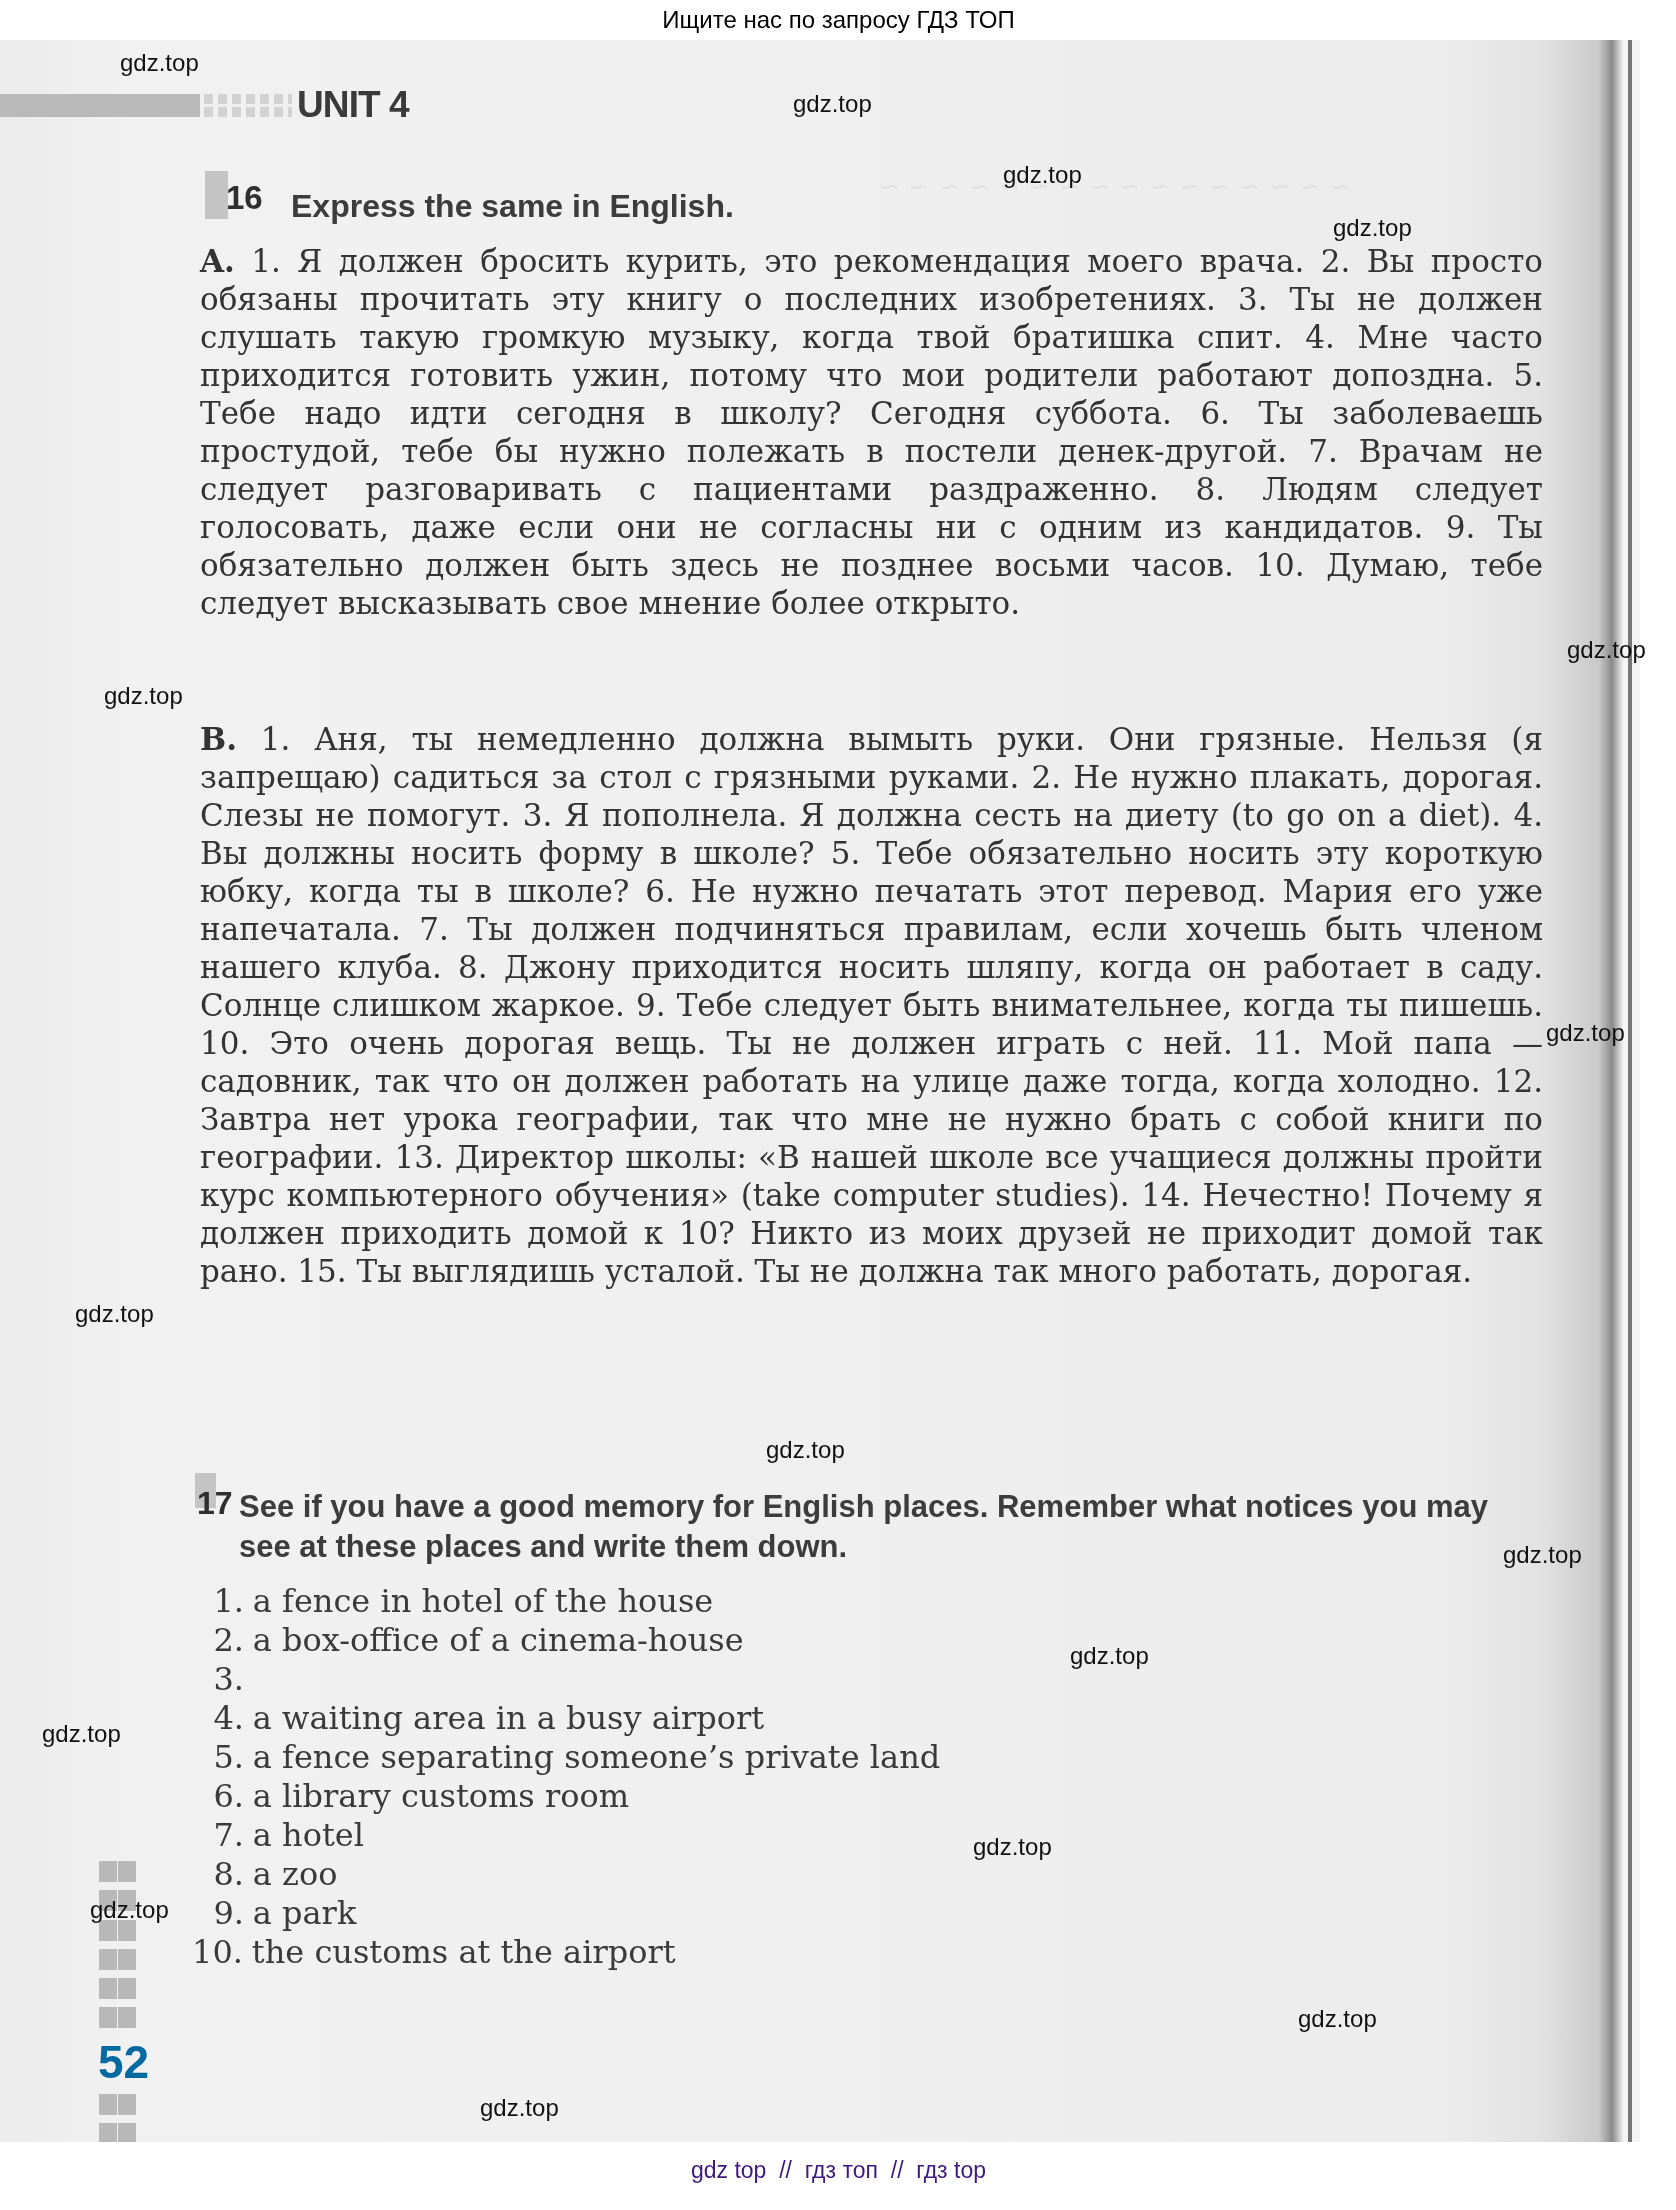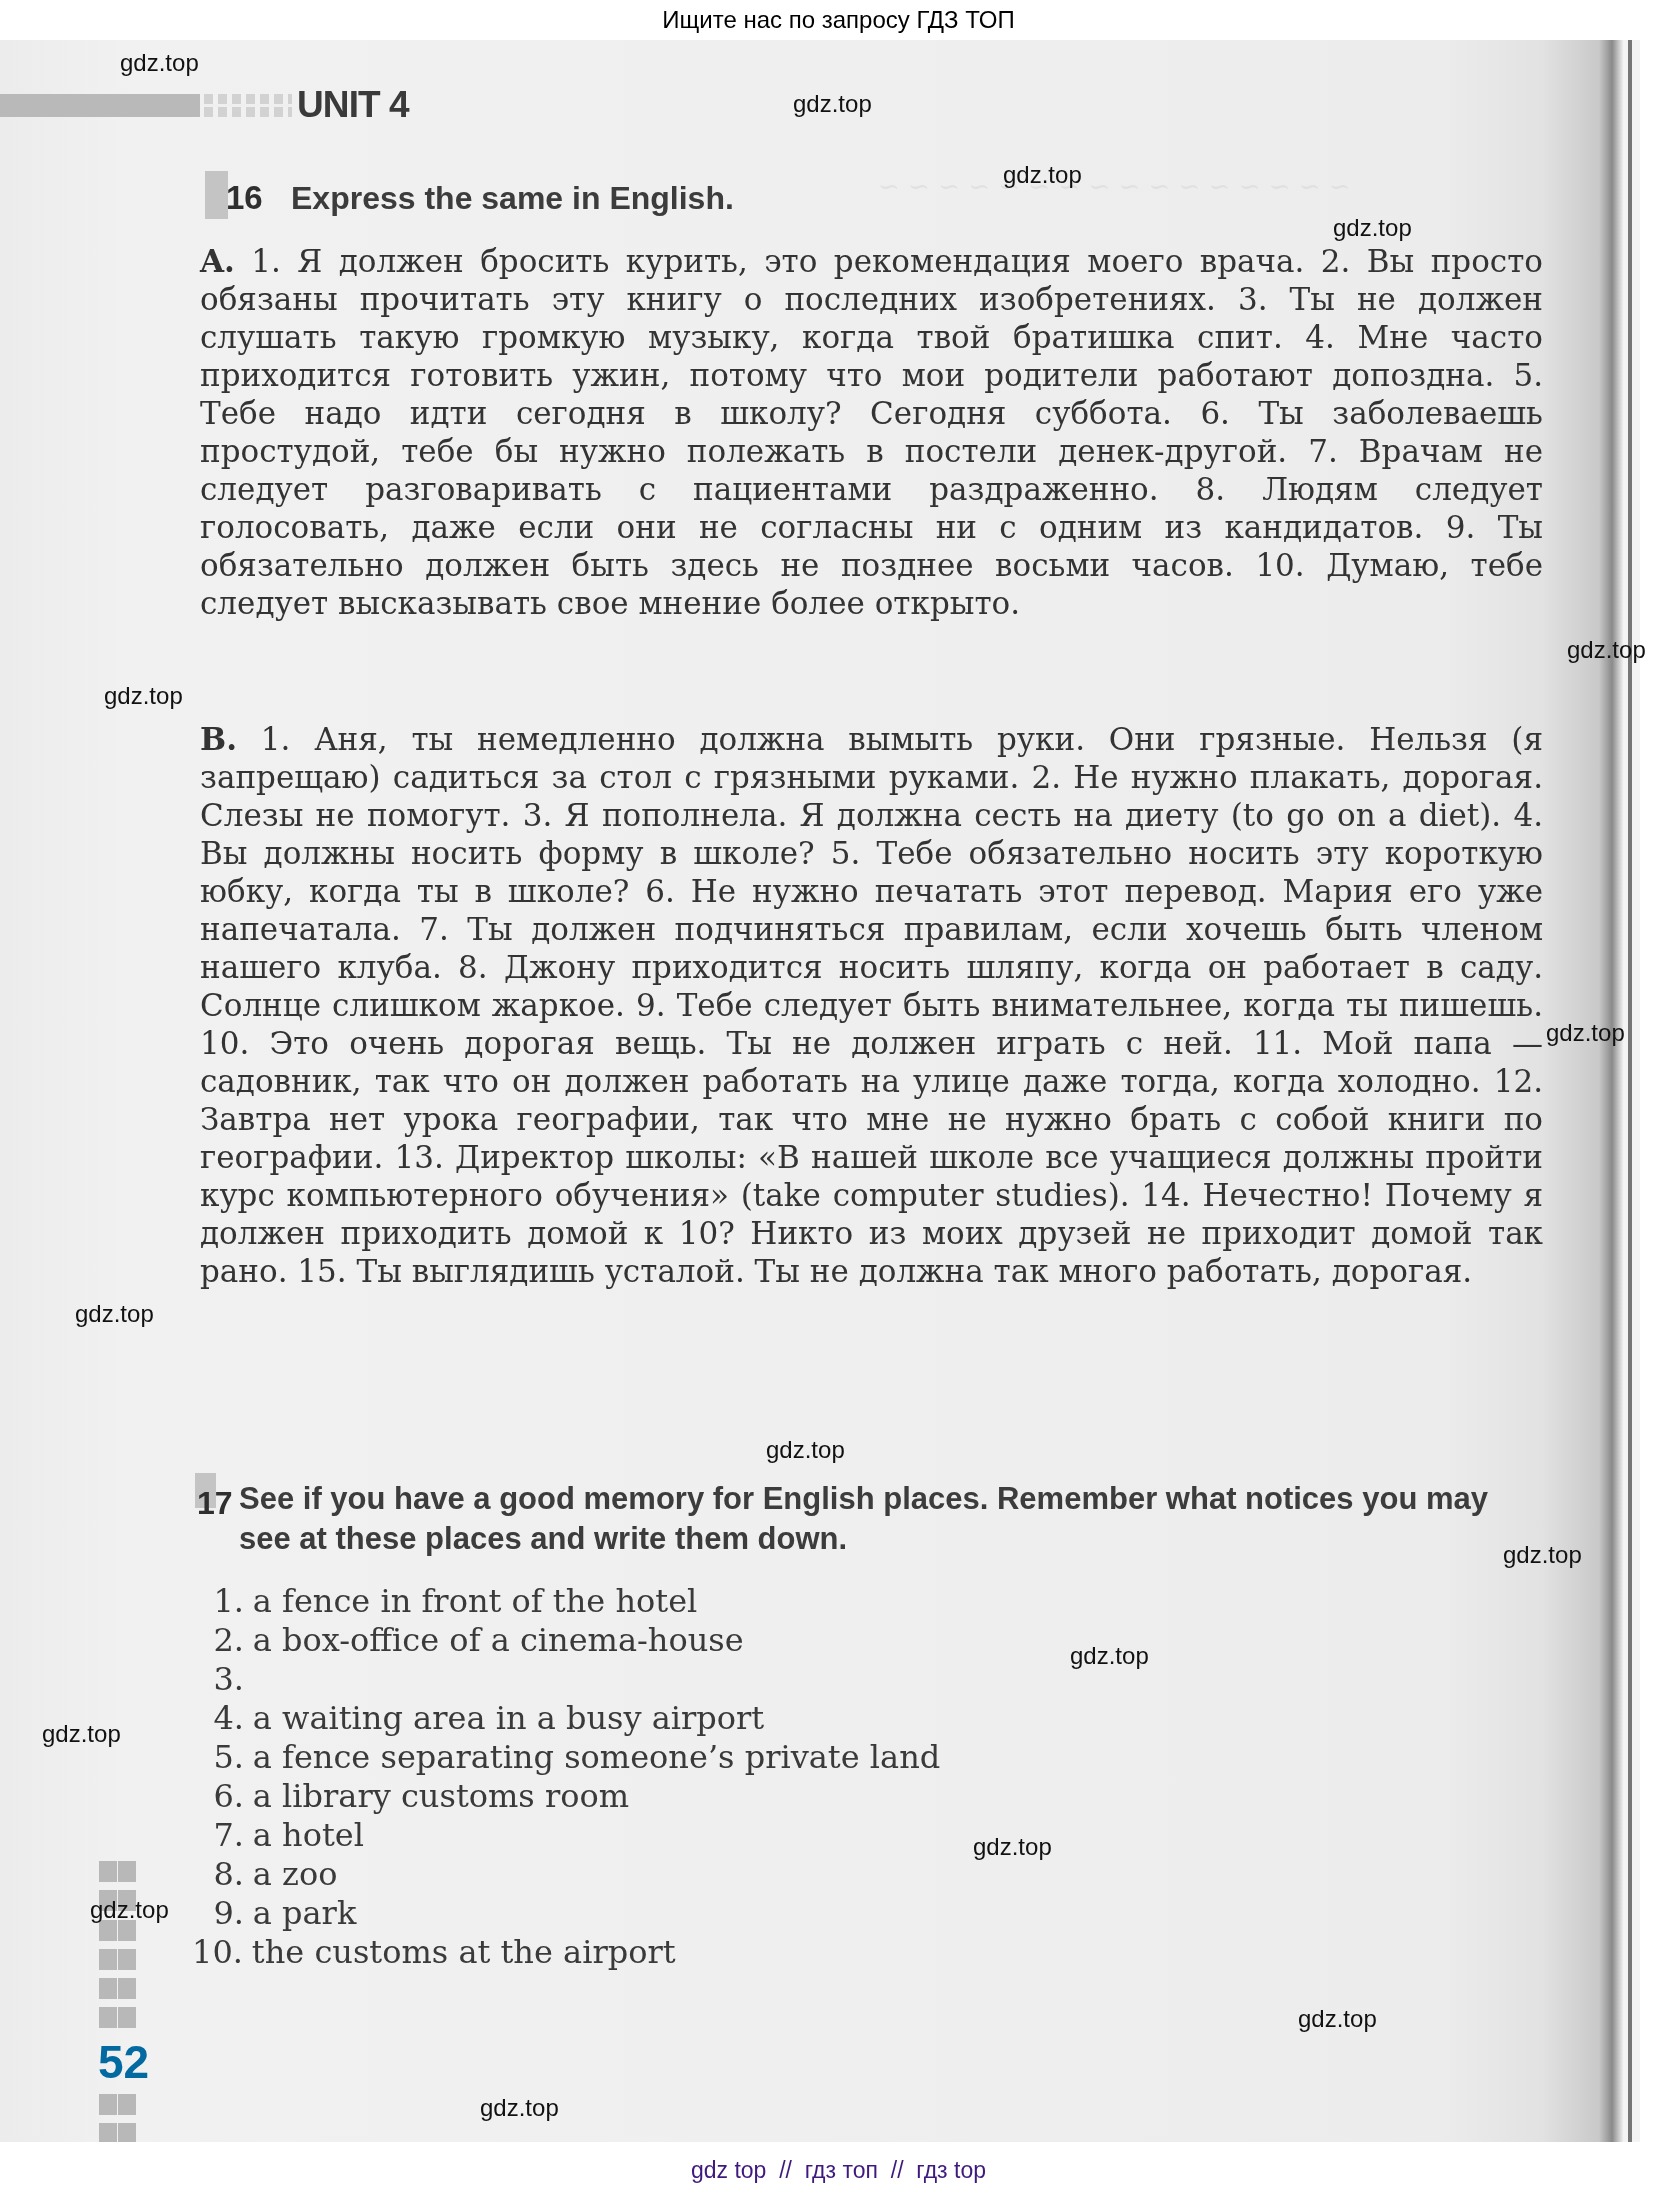--- a/index.html
+++ b/index.html
@@ -11,21 +11,21 @@
   .page-edge { position:absolute; top:40px; left:1628px; width:3.5px; height:2102px; background:#777; }
   .bottom-banner { position:absolute; top:2142px; left:0; width:1677px; height:56px; background:#fff; display:flex; align-items:center; justify-content:center; }
   .bottom-banner span { font-family:"Liberation Sans", sans-serif; font-size:23px; color:#3f1a7e; }
   .unit-bar { position:absolute; top:94px; left:0; width:200px; height:23px; background:#b9b9b9; }
   .unit-dots { position:absolute; top:94px; left:204px; width:88px; height:23px;
     background: repeating-linear-gradient(90deg, #cfcfcf 0 8.8px, transparent 8.8px 14px); opacity:.9; }
   .unit-dots::after { content:""; position:absolute; left:0; right:0; top:9.7px; height:3.5px; background:#efefef; }
   .unit-title { position:absolute; top:84px; left:297px; font-family:"Liberation Sans", sans-serif; font-weight:bold; font-size:37px; color:#3a3a3a; letter-spacing:-0.9px; }
   .ex-marker { position:absolute; width:23px; height:48px; background:#c4c4c4; }
   .ex-num { position:absolute; font-family:"Liberation Sans", sans-serif; font-weight:bold; color:#2f2f2f; font-size:33px; }
-  .ex-title { position:absolute; font-family:"Liberation Sans", sans-serif; font-weight:bold; color:#3c3c3c; font-size:32px; line-height:40px; }
+  .ex-title { position:absolute; font-family:"Liberation Sans", sans-serif; font-weight:bold; color:#3c3c3c; font-size:32px; line-height:40px;margin-top:8px; }
   .body-text { position:absolute; left:200px; width:1343px; font-family:"DejaVu Serif", serif; font-size:31px; line-height:38px; color:#333; text-align:justify; }
   .body-text b { font-weight:bold; }
   .list { position:absolute; left:198px; top:1582px; font-family:"DejaVu Serif", serif; font-size:32px; color:#3a3a3a; line-height:39px; }
   .list-item { display:flex; }
   .list-num { width:46px; text-align:right; padding-right:8.8px; }
   .side-strip { position:absolute; left:99px; width:44px; }
   .side-block { width:17.6px; height:21px; background:#b8b8b8; display:inline-block; margin:0 1.8px 5.3px 0; }
   .page-num { position:absolute; left:98px; top:2035px; font-family:"Liberation Sans", sans-serif; font-weight:bold; font-size:46px; color:#0369a1; }
   .wm { position:absolute; font-family:"Liberation Sans", sans-serif; font-size:24px; color:#111; }
   .ghost { position:absolute; font-family:"DejaVu Serif", serif; color:#d7d7d7; font-size:26px; line-height:38px; opacity:.55; transform:scaleX(-1); white-space:nowrap; }
@@ -60,21 +60,21 @@
   <span>1. Аня, ты немедленно должна вымыть руки. Они грязные. Нельзя (я запрещаю) садиться за стол с грязными руками. 2. Не нужно плакать, дорогая. Слезы не помогут. 3. Я пополнела. Я должна сесть на диету (to go on a diet). 4. Вы должны носить форму в школе? 5. Тебе обязательно носить эту короткую юбку, когда ты в школе? 6. Не нужно печатать этот перевод. Мария его уже напечатала. 7. Ты должен подчиняться правилам, если хочешь быть членом нашего клуба. 8. Джону приходится носить шляпу, когда он работает в саду. Солнце слишком жаркое. 9. Тебе следует быть внимательнее, когда ты пишешь. 10. Это очень дорогая вещь. Ты не должен играть с ней. 11. Мой папа — садовник, так что он должен работать на улице даже тогда, когда холодно. 12. Завтра нет урока географии, так что мне не нужно брать с собой книги по географии. 13. Директор школы: «В нашей школе все учащиеся должны пройти курс компьютерного обучения» (take computer studies). 14. Нечестно! Почему я должен приходить домой к 10? Никто из моих друзей не приходит домой так рано. 15. Ты выглядишь усталой. Ты не должна так много работать, дорогая.</span>
 </div>
 
 <div class="ex-marker" style="left:195px;top:1473px;width:21px;height:35px;"></div>
 <div class="ex-num" style="left:197px;top:1485px;font-size:32px;">17</div>
 <div class="ex-title" style="left:239px;top:1479px;width:1308px;font-size:31px;">See if you have a good memory for English places. Remember what notices you may see at these places and write them down.</div>
 
 <div class="list">
   <div class="list-item">
       <span class="list-num">1.</span>
-      <span>a fence in front of the hotel</span>
+      <span>a fence in hotel of the house</span>
     </div>
   <div class="list-item">
       <span class="list-num">2.</span>
       <span>a box-office of a cinema-house</span>
     </div>
   <div class="list-item">
       <span class="list-num">3.</span>
     </div>
   <div class="list-item">
       <span class="list-num">4.</span>

